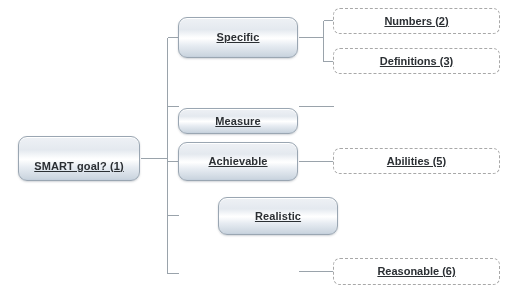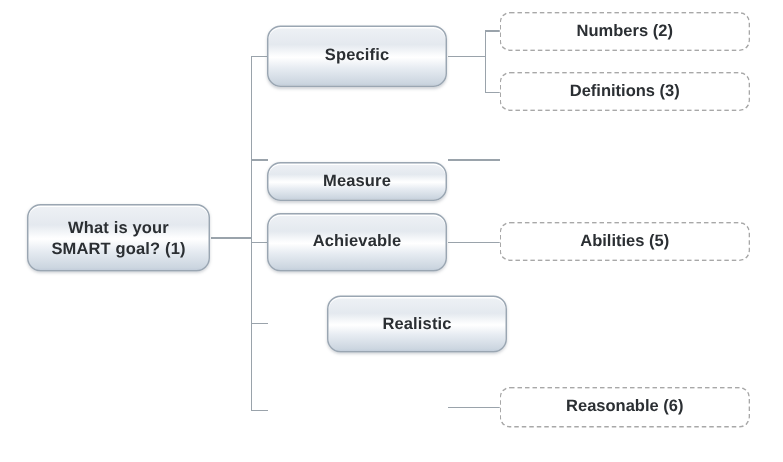--- a/index.html
+++ b/index.html
@@ -27,21 +27,22 @@
     width: 522px;
     height: 308px;
     pointer-events: none;
   }
   .node {
     position: absolute;
     box-sizing: border-box;
     display: flex;
     align-items: center;
     justify-content: center;
-    text-align: center;
+    text-align: left;
+    text-decoration: underline;
   }
   
   .node-glossy {
     border: 1px solid #9aa6b2;
     border-radius: 9px;
     background: linear-gradient(to bottom,
         #eef1f5 0%,
         #e4e9ef 30%,
         #fbfcfd 48%,
         #ffffff 52%,
@@ -103,21 +104,21 @@
 
       <line x1="298.5" y1="106.5" x2="333.5" y2="106.5"></line>
       <line x1="298.5" y1="161.5" x2="333.5" y2="161.5"></line>
       <line x1="298.5" y1="215.5" x2="333.5" y2="215.5"></line>
       <line x1="298.5" y1="271.5" x2="333.5" y2="271.5"></line>
     </g>
   </svg>
 
   <div class="node node-glossy root-node" style="left:18px; top:136px; width:122px; height:45px;">
     <div class="node-label">
-      <span>What is your</span><br>
+      <br>
       <span>SMART goal? (1)</span>
     </div>
   </div>
 
   <div class="node node-glossy" style="left:178px; top:17px; width:120px; height:41px;">
     <span class="node-label">Specific</span>
   </div>
 
   <div class="node node-glossy" style="left:178px; top:87px; width:120px; height:26px;margin-top:21px;">
     <span class="node-label">Measure</span>

